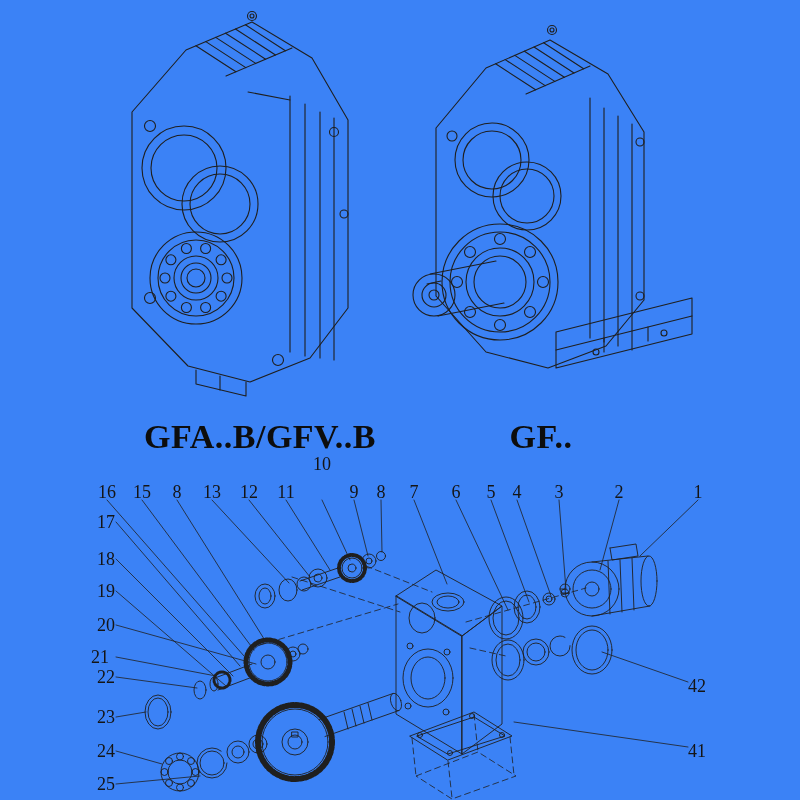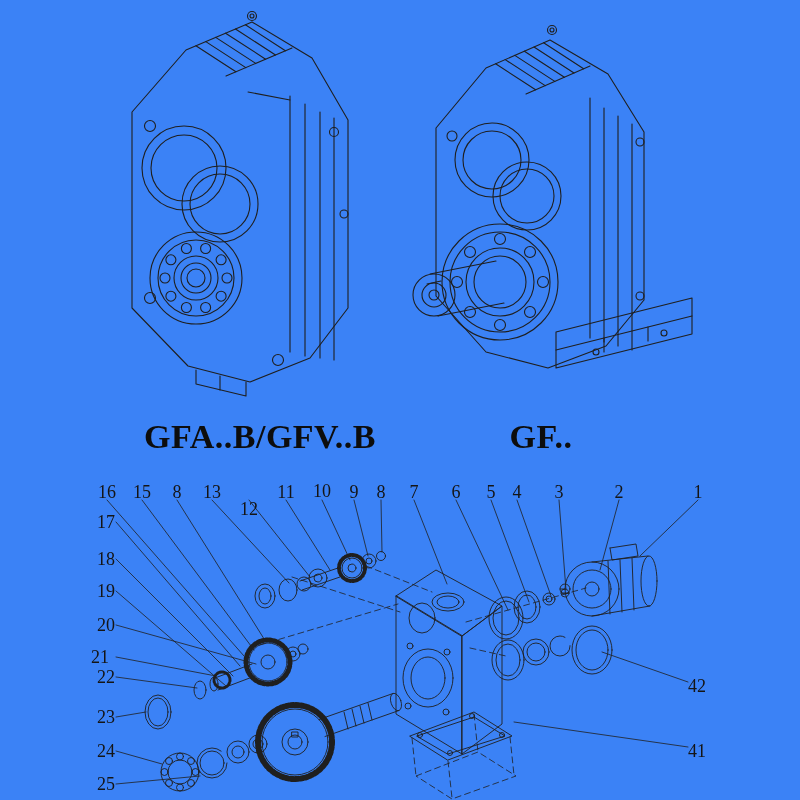--- a/index.html
+++ b/index.html
@@ -295,23 +295,23 @@
   </svg>
 
   <div class="caption" style="left:260px;top:437px">GFA..B/GFV..B</div>
   <div class="caption" style="left:541px;top:437px">GF..</div>
 
   <div>
     <span class="num" style="left:107px;top:492px">16</span>
     <span class="num" style="left:142px;top:492px">15</span>
     <span class="num" style="left:177px;top:492px">8</span>
     <span class="num" style="left:212px;top:492px">13</span>
-    <span class="num" style="left:249px;top:509px">12</span>
+    <span class="num" style="left:249px;top:492px">12</span>
     <span class="num" style="left:286px;top:492px">11</span>
-    <span class="num" style="left:322px;top:491px">10</span>
+    <span class="num" style="left:322px;top:464px">10</span>
     <span class="num" style="left:354px;top:492px">9</span>
     <span class="num" style="left:381px;top:492px">8</span>
     <span class="num" style="left:414px;top:492px">7</span>
     <span class="num" style="left:456px;top:492px">6</span>
     <span class="num" style="left:491px;top:492px">5</span>
     <span class="num" style="left:517px;top:492px">4</span>
     <span class="num" style="left:559px;top:492px">3</span>
     <span class="num" style="left:619px;top:492px">2</span>
     <span class="num" style="left:698px;top:492px">1</span>
 

